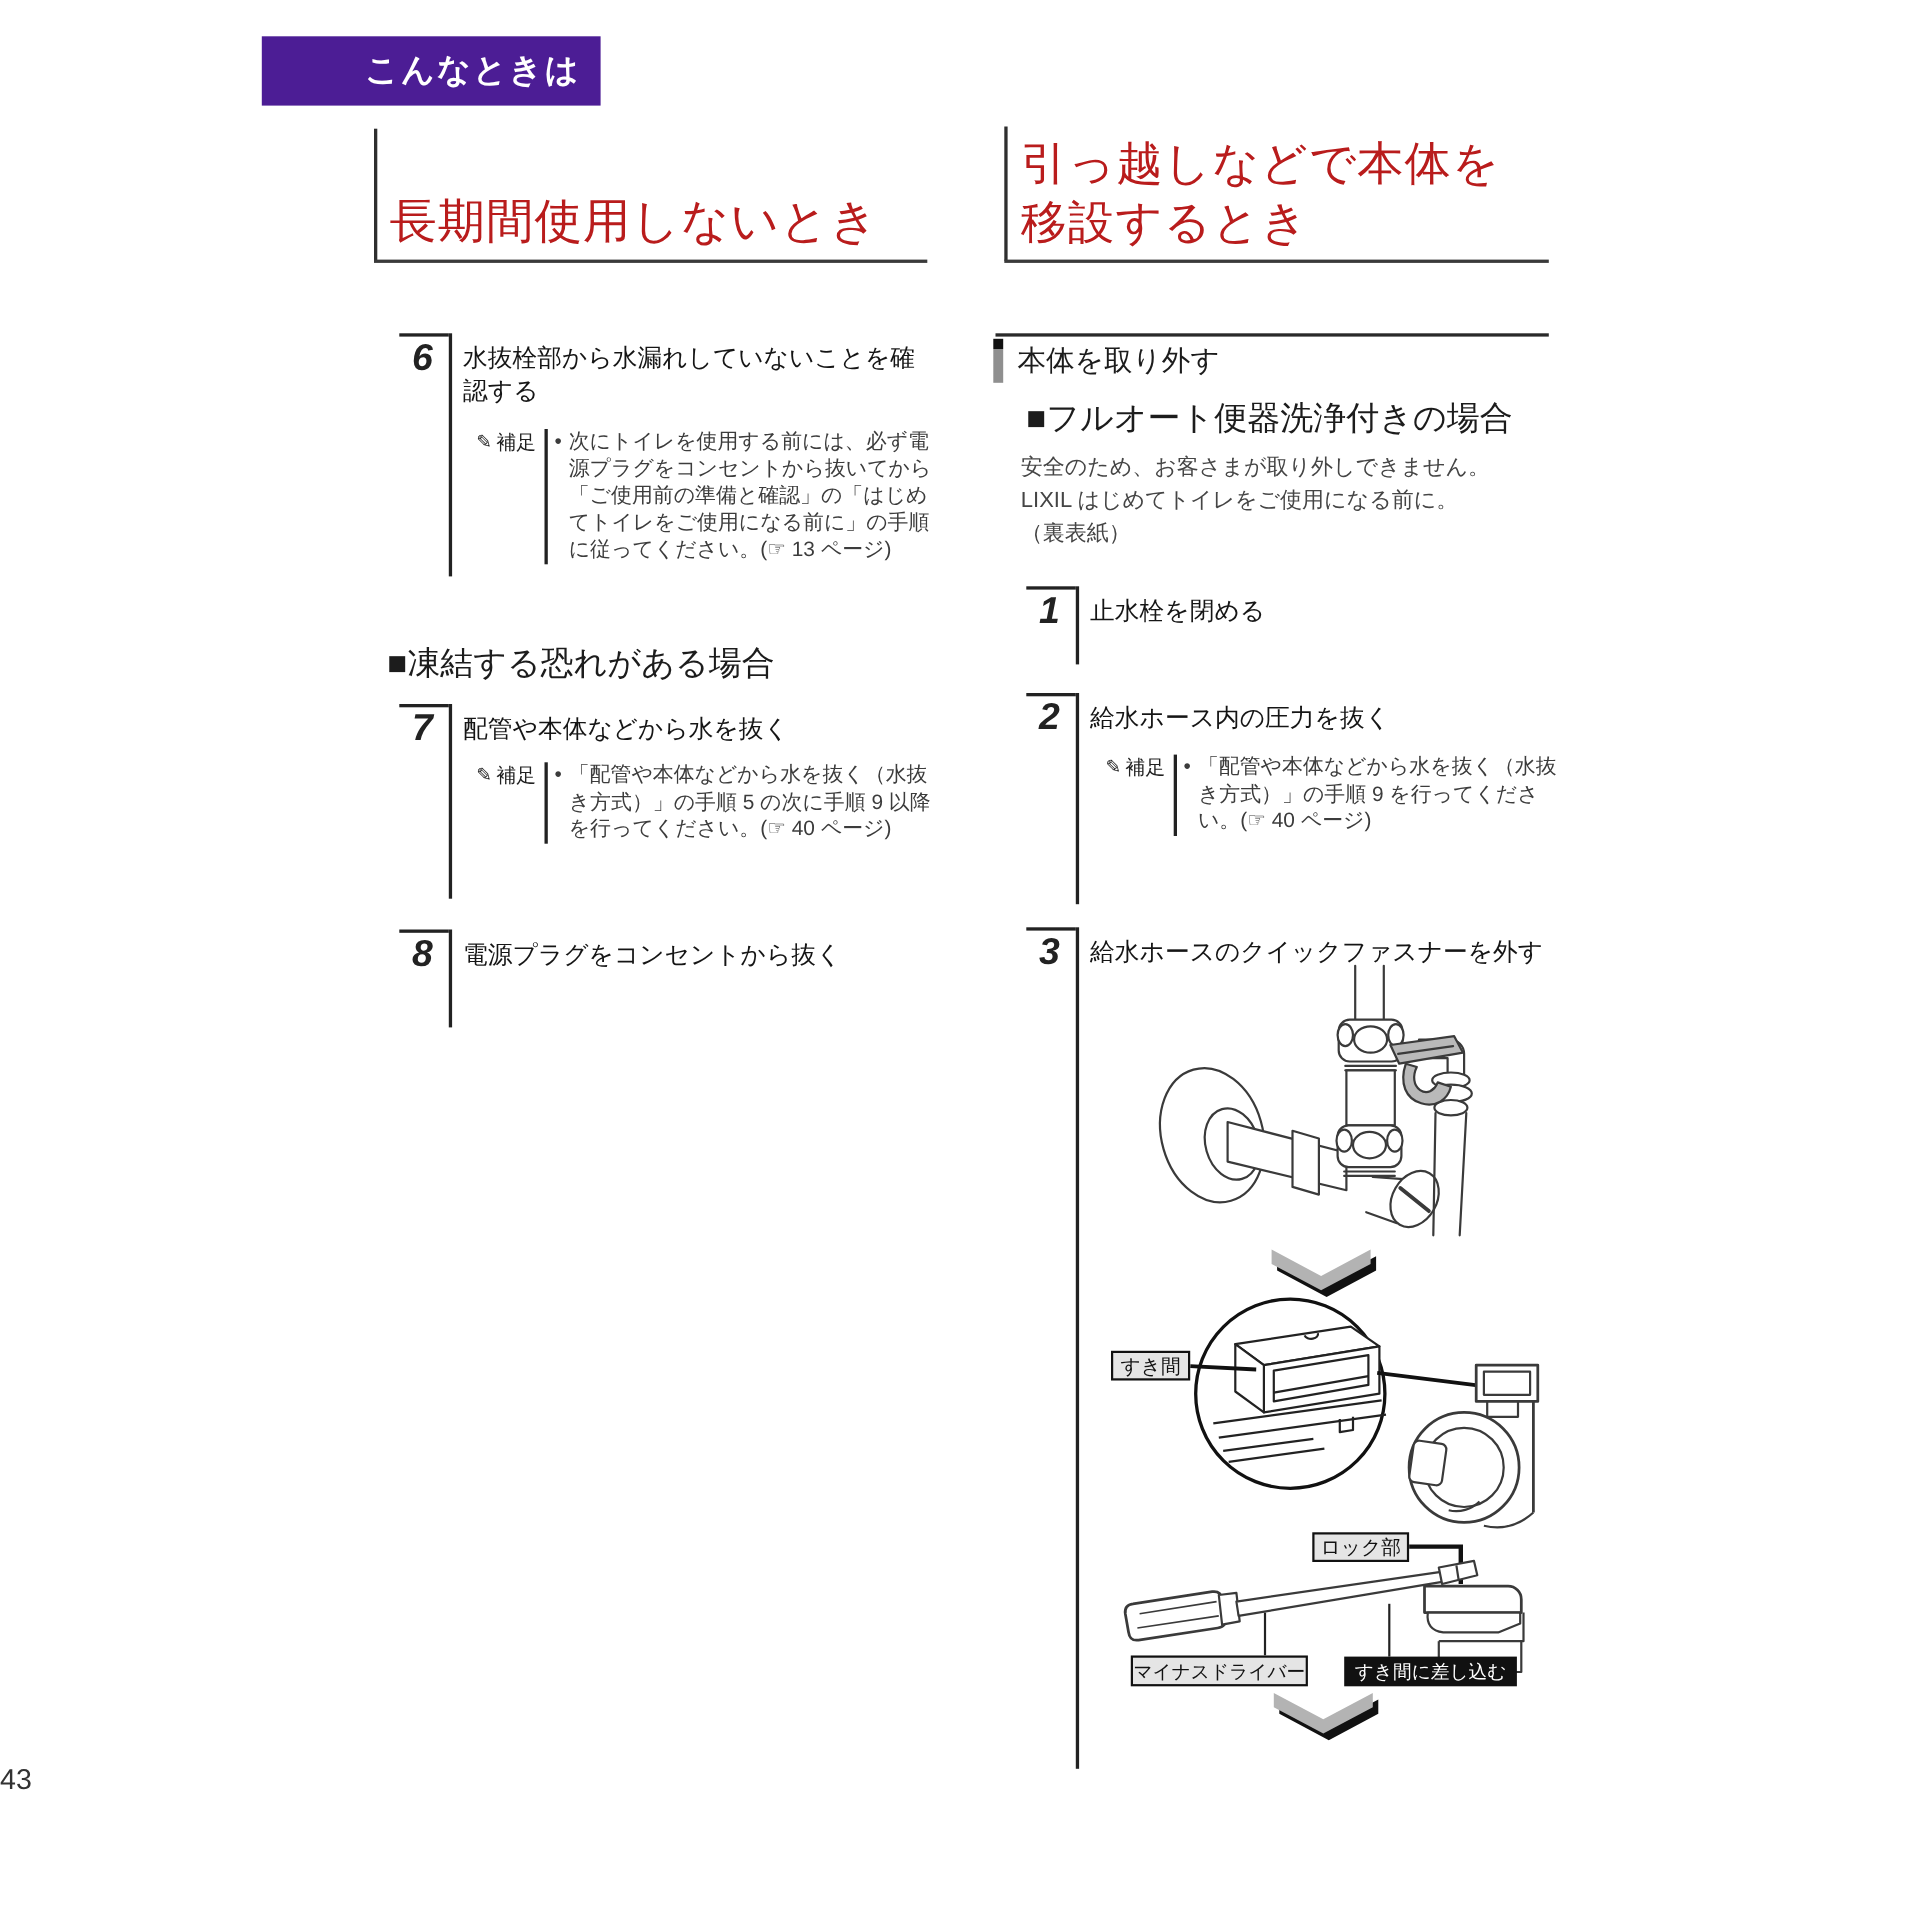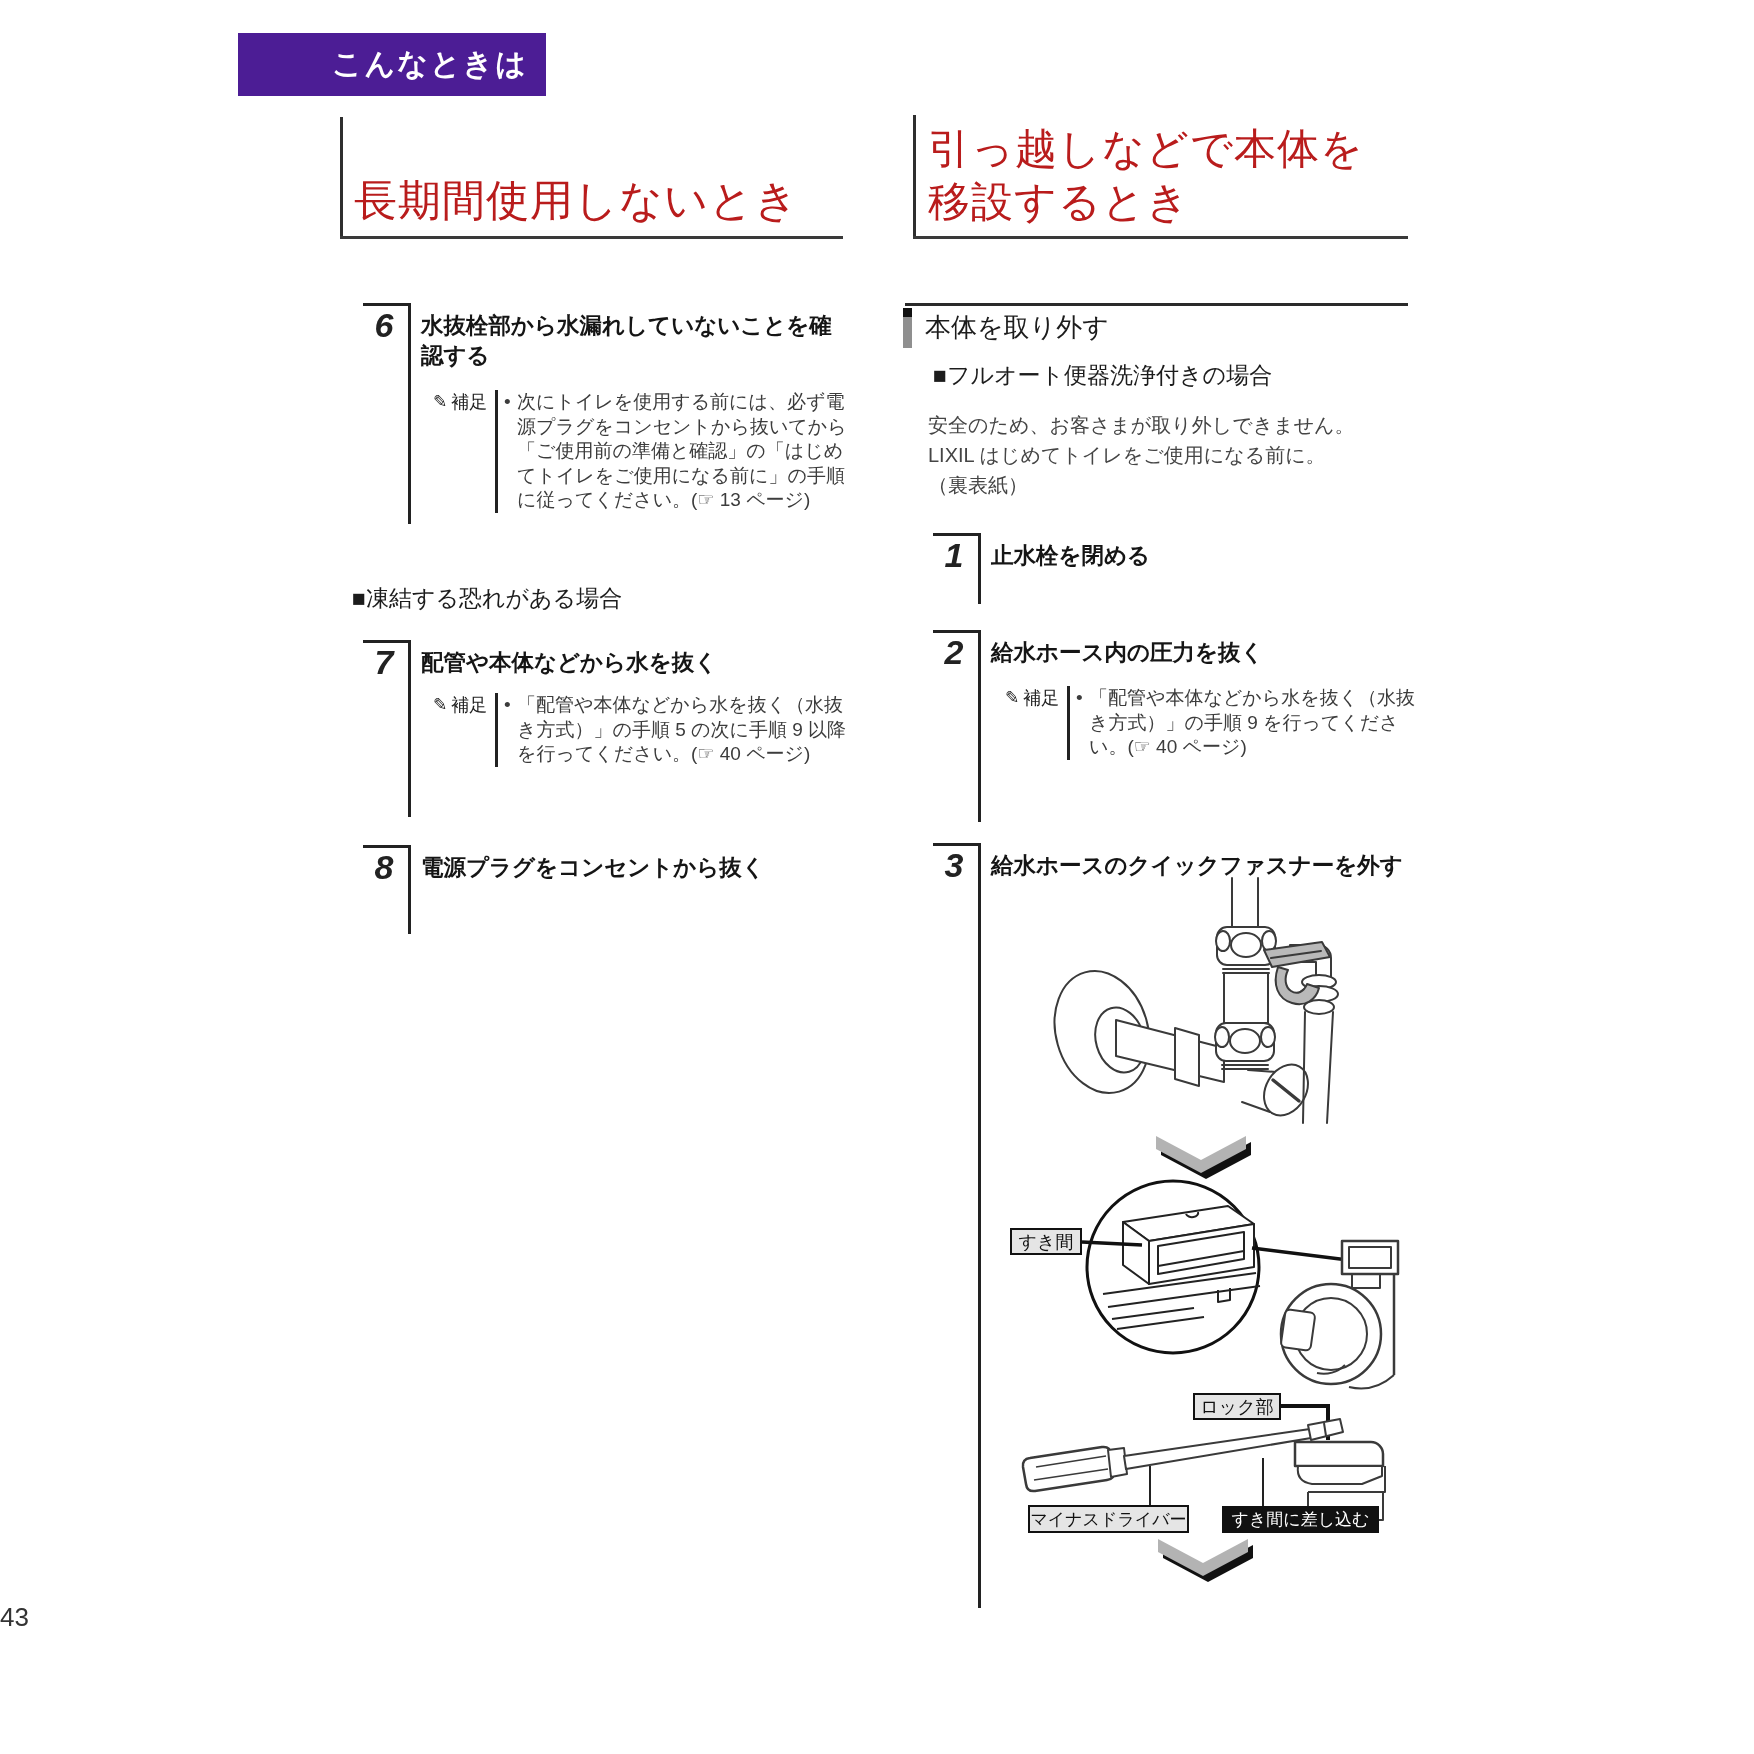--- a/index.html
+++ b/index.html
@@ -15,30 +15,30 @@
 
   
   .title-vline{width:3px;background:#2e2e2e;}
   .big-title{font-size:43px;letter-spacing:1px;color:#b91c1c;}
   .title-rule{height:3px;background:#3a3a3a;}
 
   
   .sec-bar{left:903px;top:308px;width:9px;height:40px;
            background:linear-gradient(180deg,#111 0 9px,#8f8f8f 9px);}
   .sec-heading{left:925px;top:310px;font-size:26px;}
-  .sub-heading{font-size:23px;font-weight:500;}
+  .sub-heading{font-size:30px;font-weight:500;}
   .para{font-size:20px;line-height:30px;color:#454545;}
 
   
   .step{position:absolute;}
   .step-topline{position:absolute;left:0;top:0;width:45px;height:3px;background:#222;}
   .step-vline{position:absolute;left:45px;top:0;width:3px;background:#222;}
   .step-num{position:absolute;left:0;top:3px;width:42px;text-align:center;
             font-style:italic;font-weight:bold;font-size:34px;color:#222;}
-  .step-title{position:absolute;left:58px;top:8px;font-weight:bold;font-size:22.5px;
+  .step-title{position:absolute;left:58px;top:8px;font-weight:normal;font-size:22.5px;
               line-height:30px;color:#151515;}
 
   
   .note{position:absolute;display:flex;align-items:stretch;}
   .note-head{width:62px;display:flex;gap:4px;align-items:flex-start;padding-top:1px;flex:none;}
   .pencil{font-size:17px;line-height:22px;}
   .note-label{font-size:18px;line-height:23px;color:#222;}
   .note-divider{width:3px;background:#222;margin-right:6px;flex:none;}
   .note-bullet{width:13px;font-size:19px;line-height:24.5px;color:#3c3c3c;flex:none;}
   .note-text{width:330px;font-size:19px;line-height:24.5px;color:#3c3c3c;}

